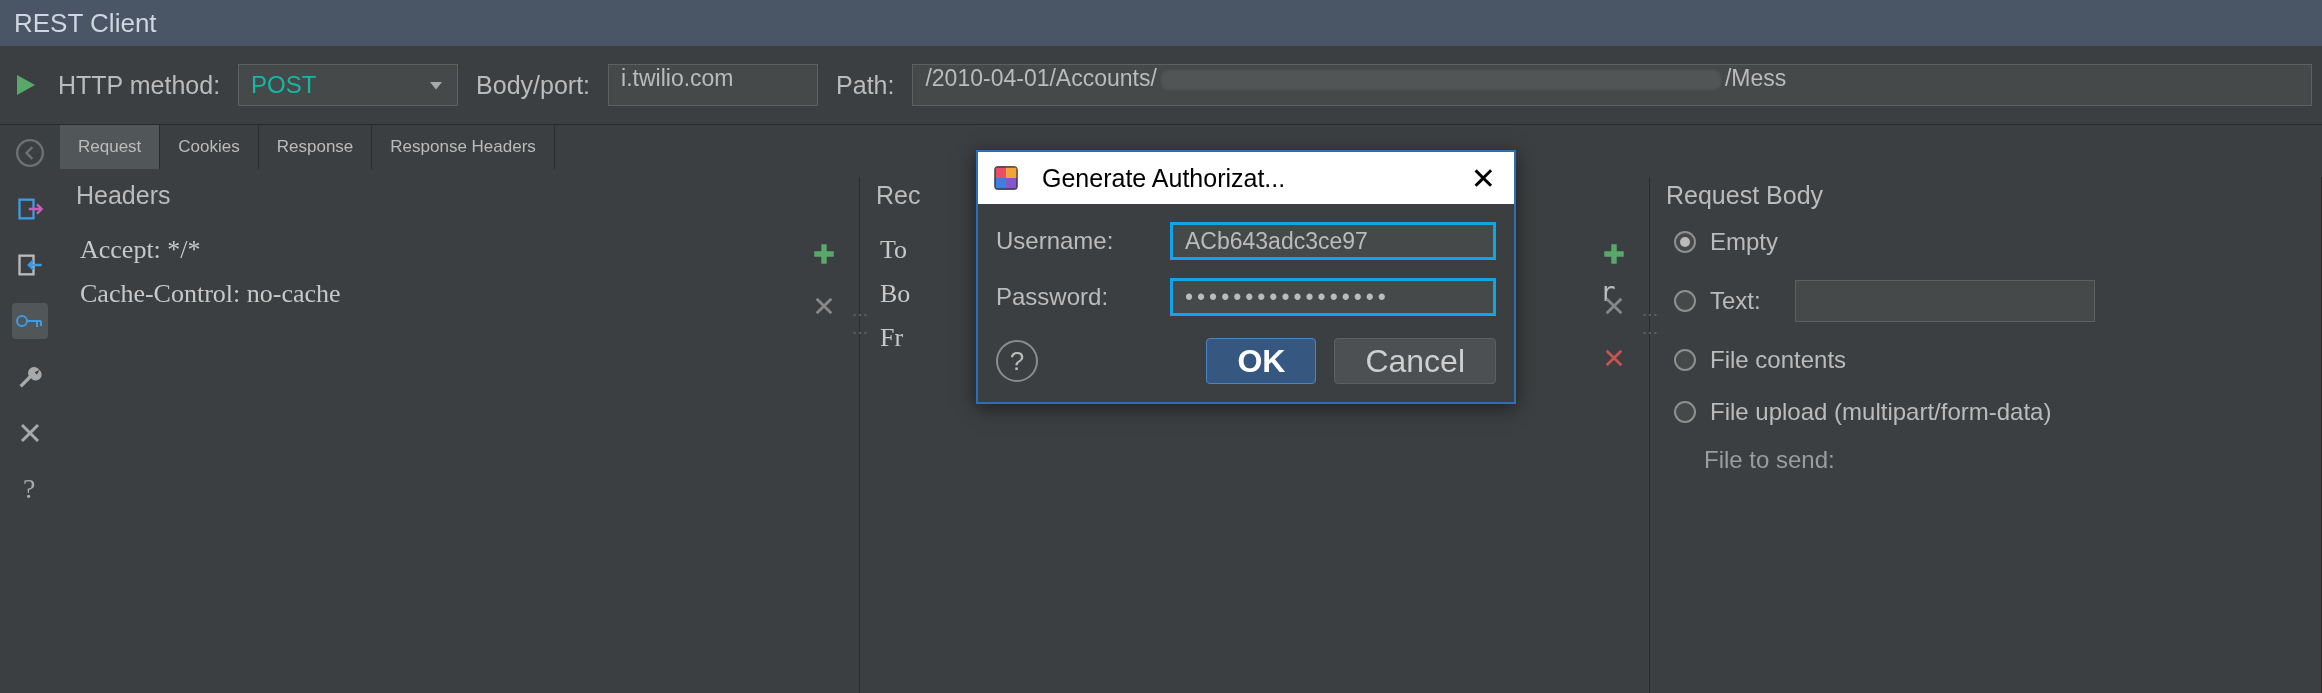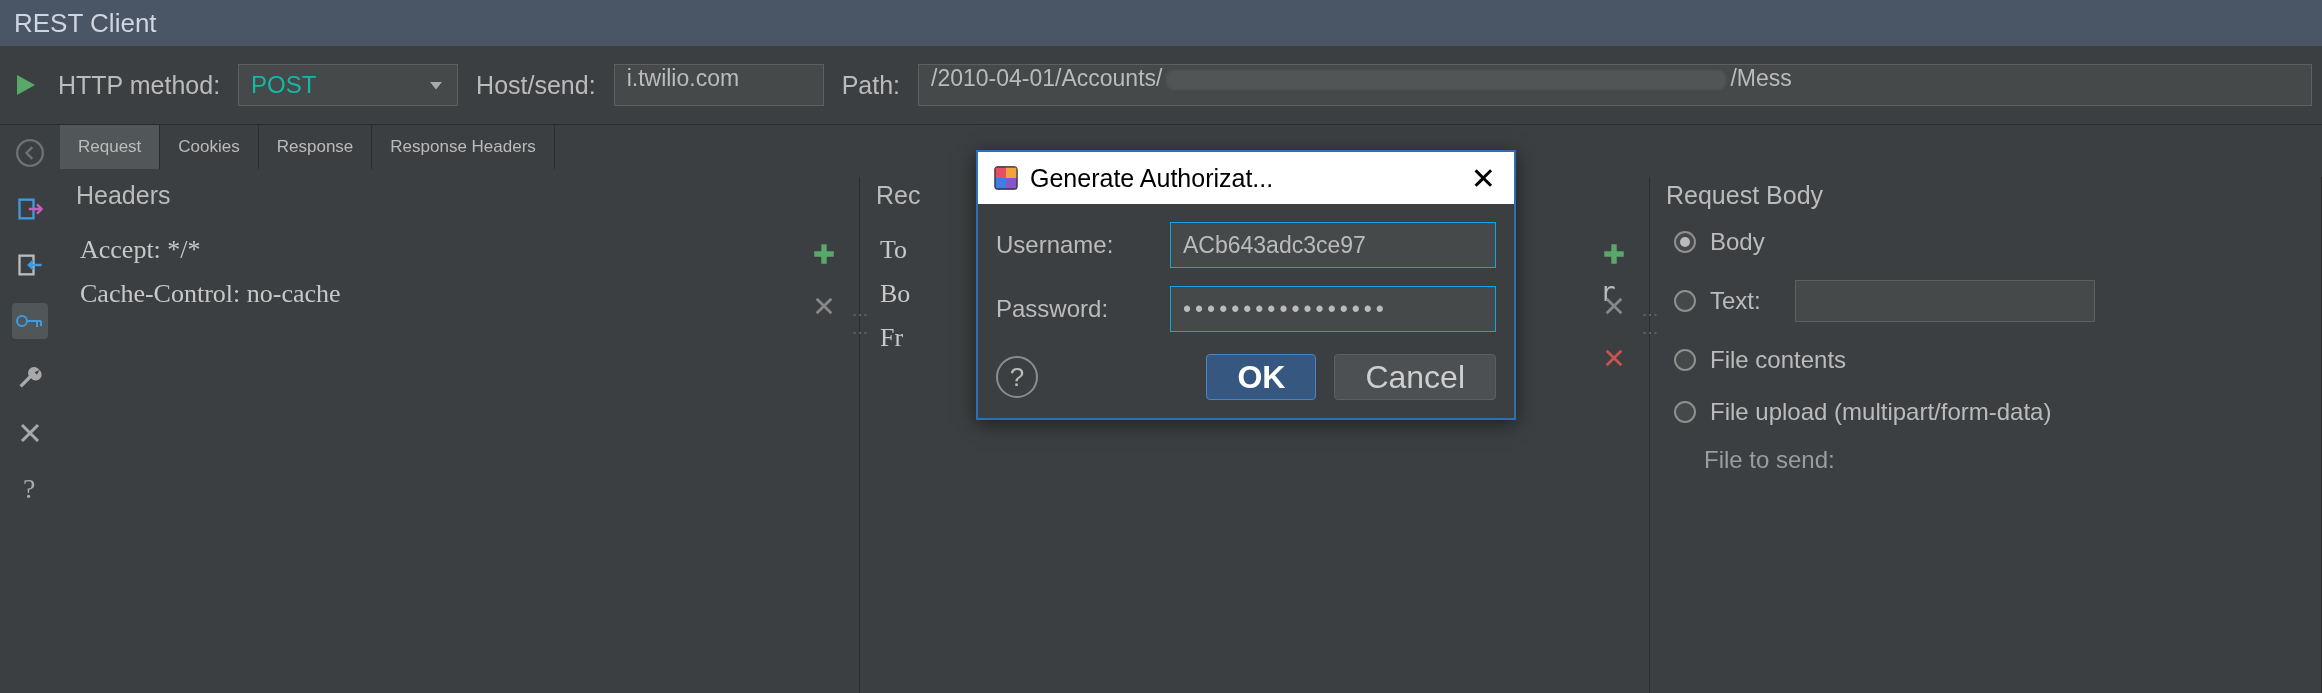--- a/index.html
+++ b/index.html
@@ -202,42 +202,42 @@
     box-shadow: 0 4px 18px rgba(0,0,0,.5);
     z-index: 50;
   }
   .dialog-title {
     height: 52px;
     background: #ffffff;
     color: #000000;
     display: flex;
     align-items: center;
     padding: 0 14px;
-    gap: 10px;
+    gap: 22px;
     font-size: 25px;
   }
   .dialog-title .close {
     margin-left: auto;
     font-size: 30px;
     cursor: pointer;
     color: #000;
     padding: 0 4px;
   }
   .dialog-body {
     padding: 18px 18px 4px 18px;
     display: grid;
     grid-template-columns: 160px 1fr;
     row-gap: 18px;
     column-gap: 14px;
     align-items: center;
   }
   .dlg-input {
     background: #45494a;
-    border: 1px solid #0ea5e9;
-    height: 46px;
+    border: 3px solid #0ea5e9;
+    height: 38px;
     color: #bbbbbb;
     padding: 0 12px;
     font-size: 23px;
     font-family: inherit;
     width: 100%;
   }
   .dialog-buttons {
     display: flex;
     align-items: center;
     gap: 18px;
@@ -287,21 +287,21 @@
   </div>
   <span class="label">HTTP method:</span>
   <div class="select">
     <span>POST</span>
     <span class="caret">
       <svg width="18" height="18" viewBox="0 0 24 24">
           <polygon points="4,8 20,8 12,18" fill="#a9a9a9"></polygon>
         </svg>
     </span>
   </div>
-  <span class="label">Host/send:</span>
+  <span class="label">Body/port:</span>
   <div class="input host">
     <span>i.twilio.com</span>
   </div>
   <span class="label">Path:</span>
   <div class="input path">
     <span>/2010-04-01/Accounts/</span><span class="redact"></span><span>/Mess</span>
   </div>
 </div>
 
 <div class="main">
@@ -410,21 +410,21 @@
           </div>
         </div>
       </div>
 
       <div class="panel panel-body">
         <span class="drag-dots">⋮⋮</span>
         <div class="panel-title">Request Body</div>
         <div class="radio-group">
           <div class="radio-row checked">
             <span class="dot"></span>
-            <span>Body</span>
+            <span>Empty</span>
           </div>
           <div class="radio-row">
             <span class="dot"></span>
             <span>Text:</span>
             <div class="input" style="width:300px; margin-left:20px;"></div>
           </div>
           <div class="radio-row">
             <span class="dot"></span>
             <span>File contents</span>
           </div>

